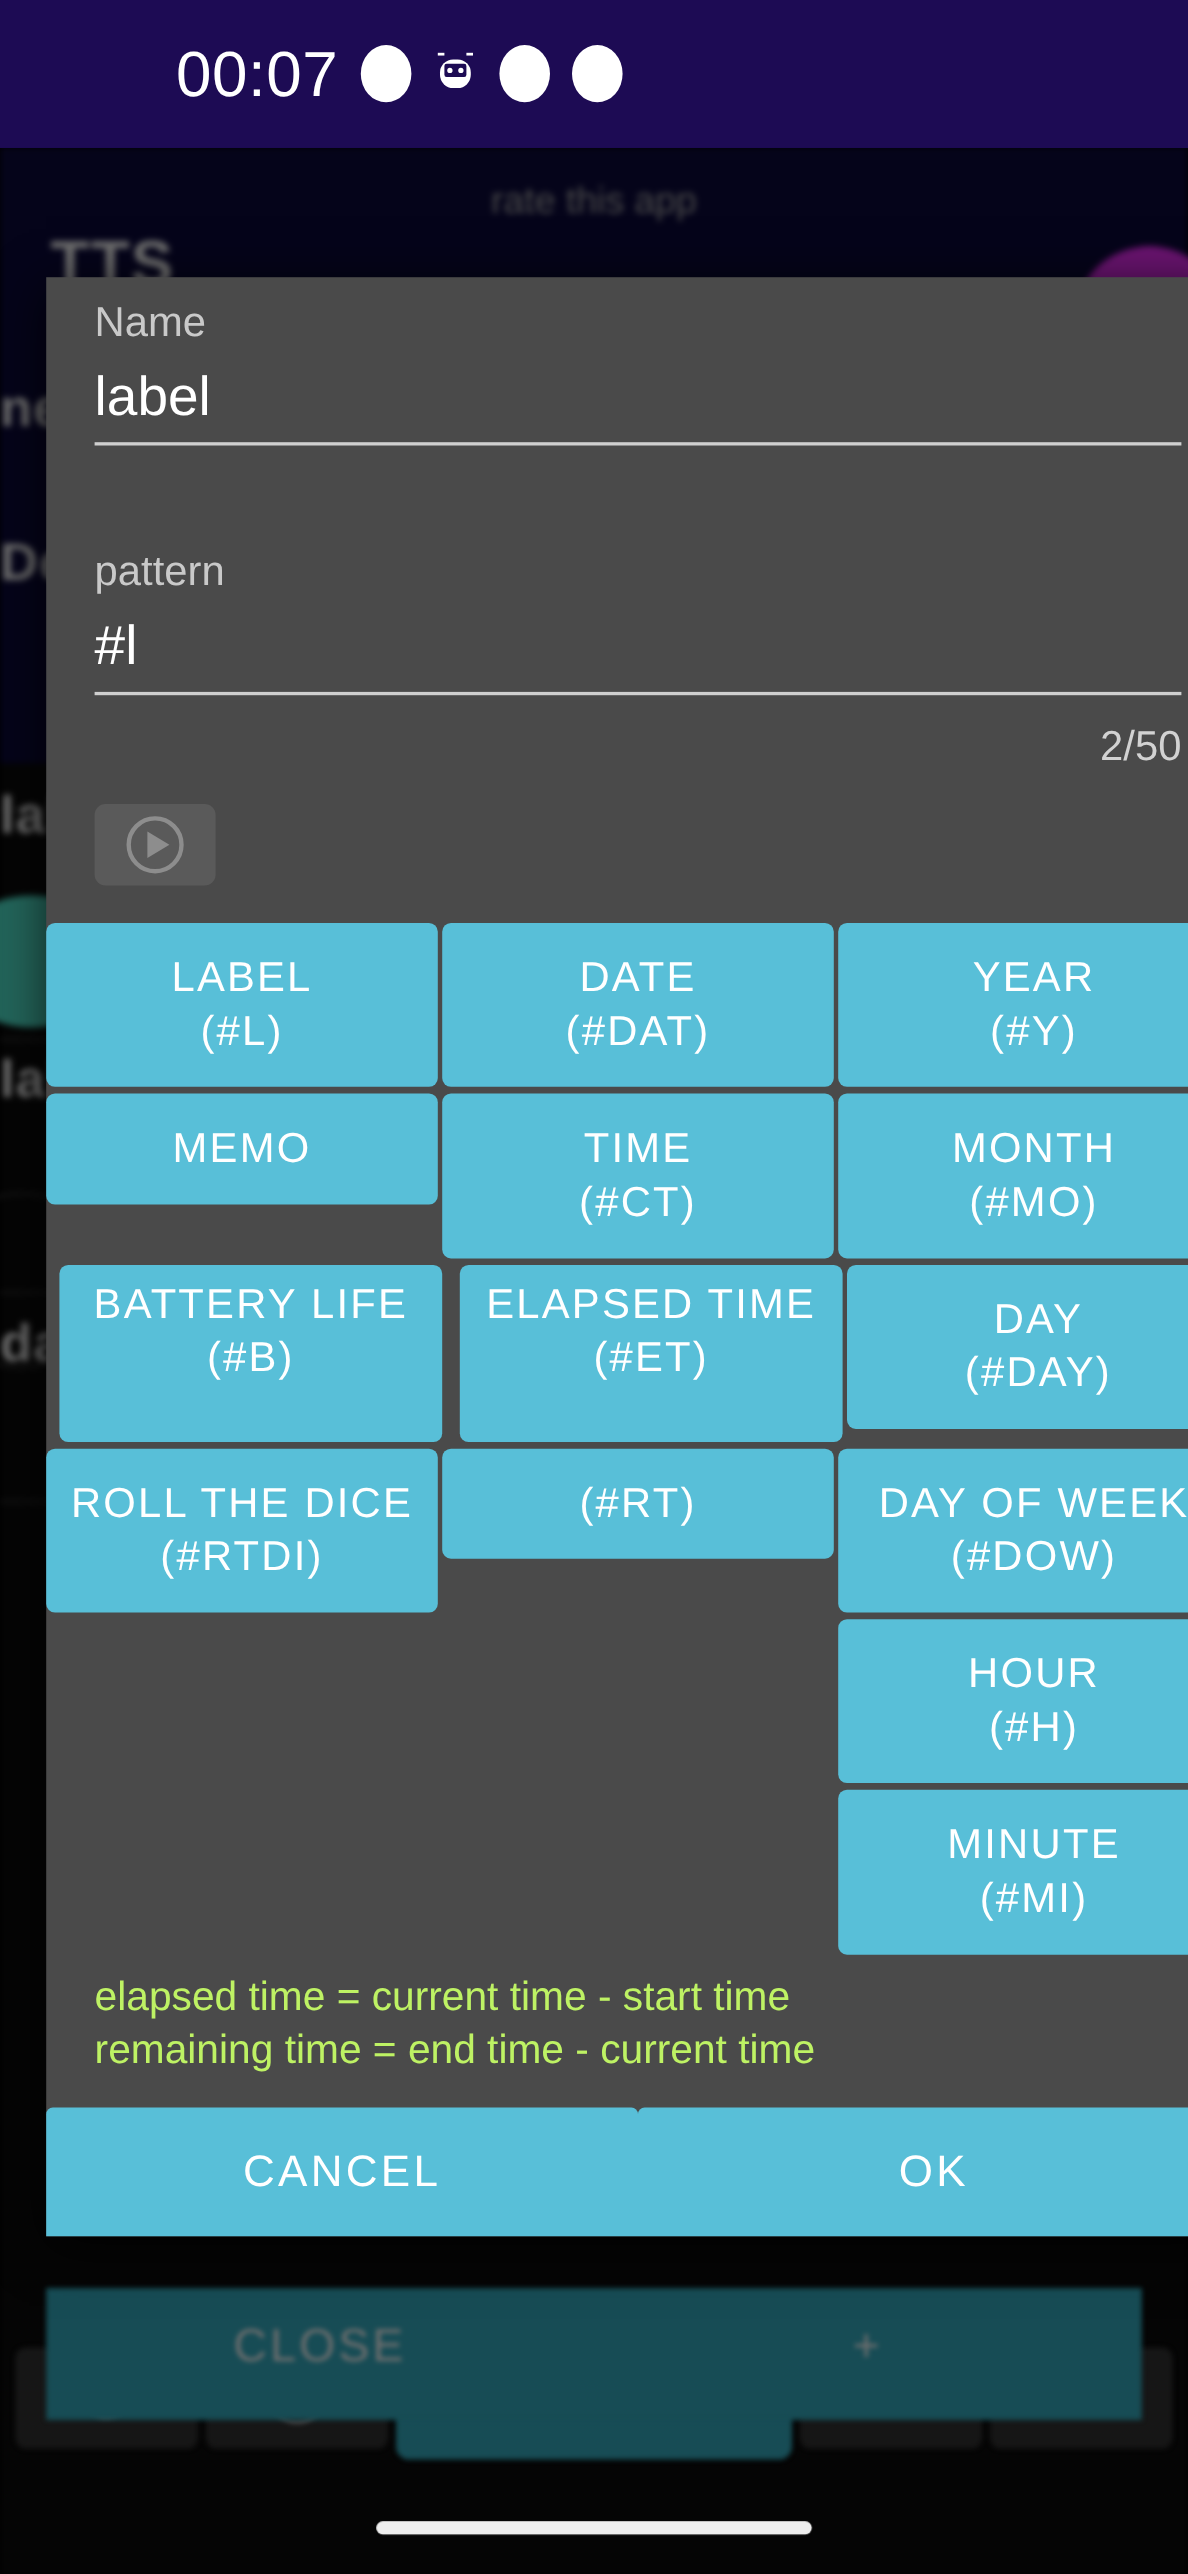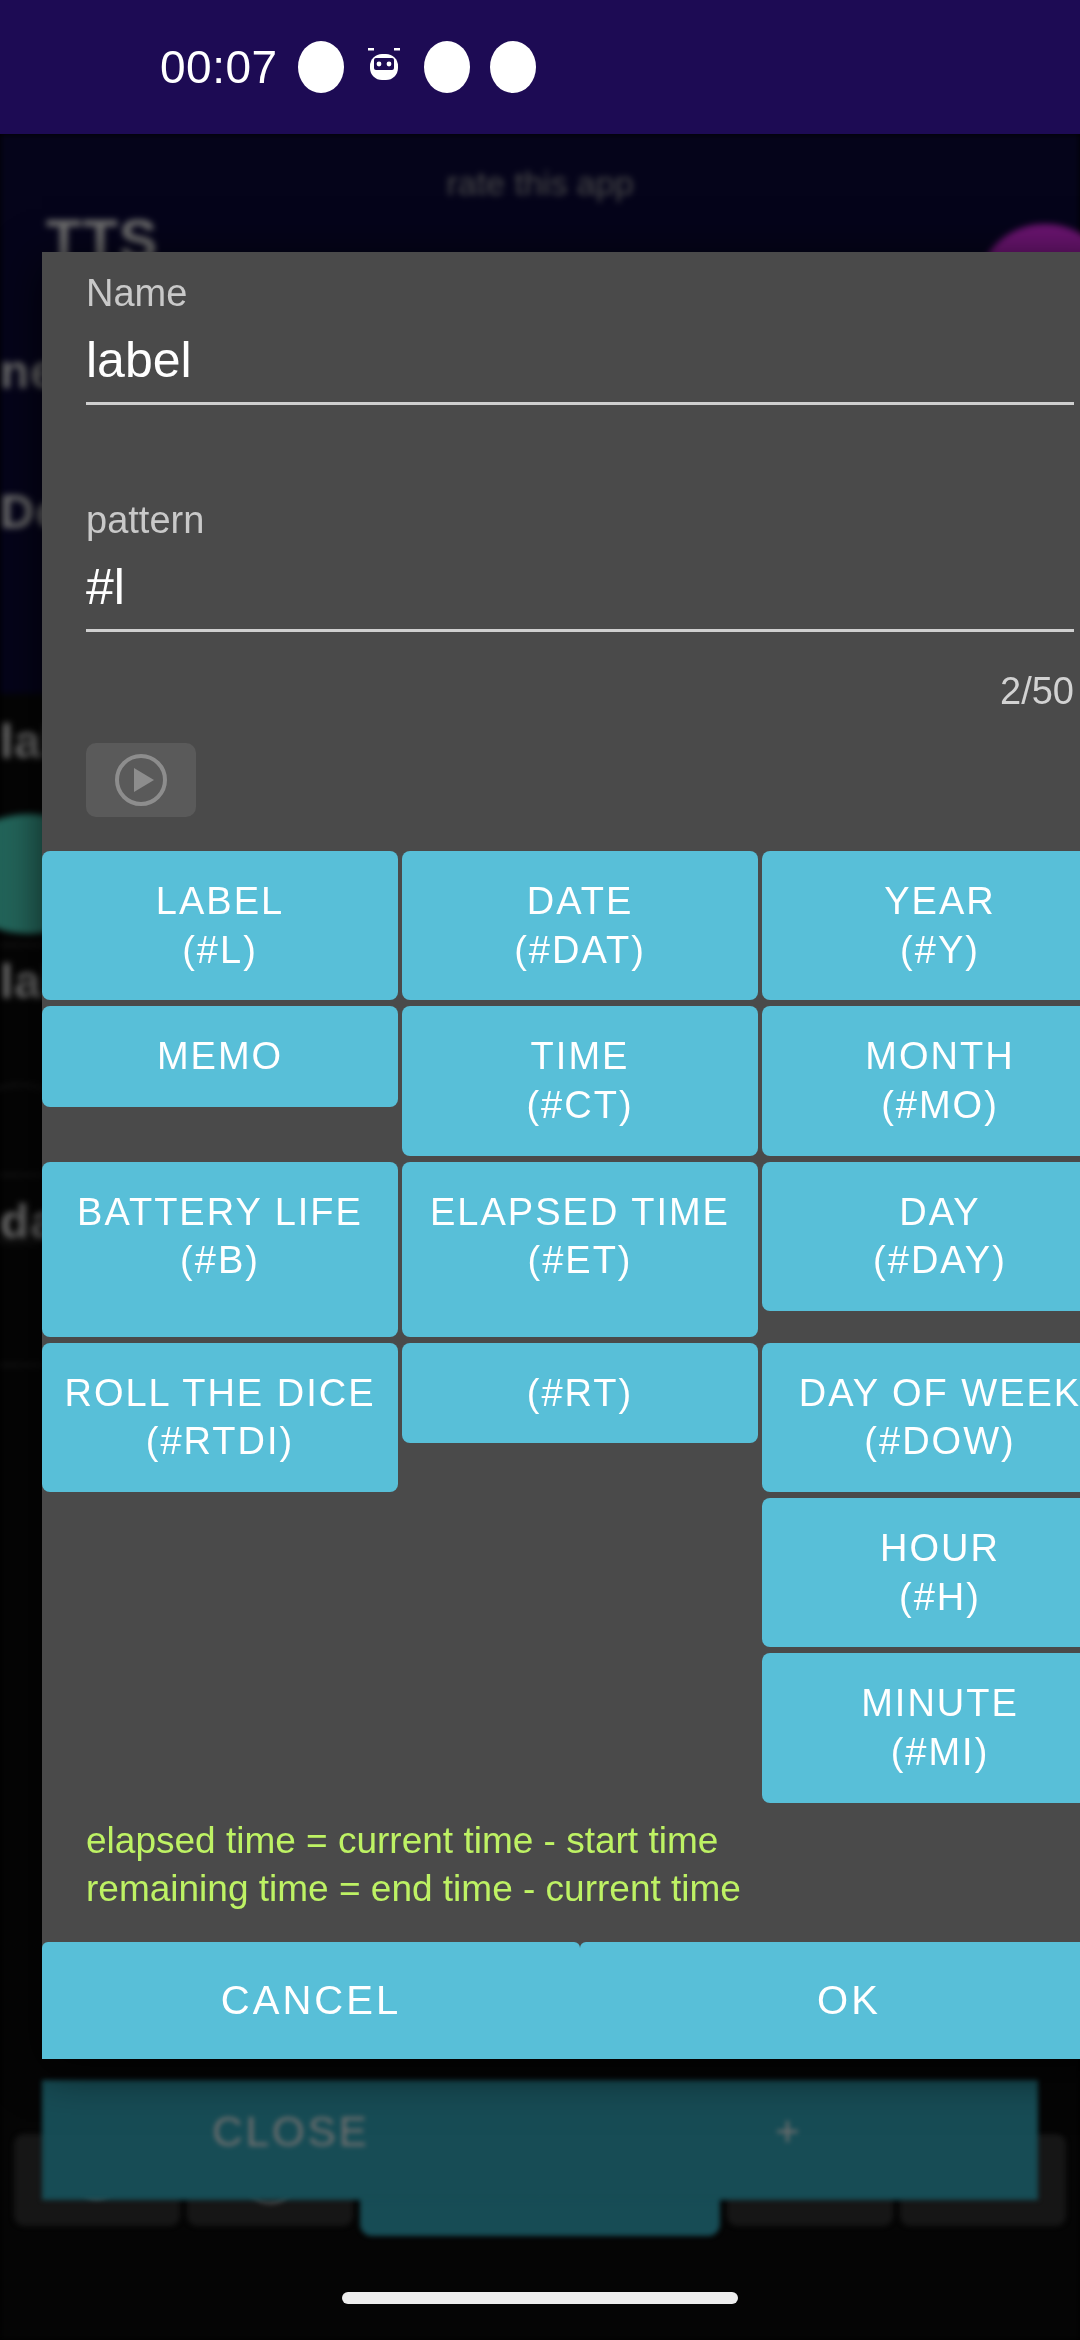--- a/index.html
+++ b/index.html
@@ -5,21 +5,21 @@
   * { margin:0; padding:0; box-sizing:border-box; }
   html,body { width:1080px; height:2340px; background:#000; overflow:hidden;
               font-family:"Liberation Sans", sans-serif; }
 
   #screen { position:relative; width:1080px; height:2340px; background:#000; overflow:hidden; }
 
   
   #statusbar { position:absolute; left:0; top:0; width:1080px; height:134px;
                background:#1d0b54; display:flex; align-items:center; }
   .sb-left { display:flex; align-items:center; gap:20px; margin-left:160px; }
-  .sb-clock { color:#fff; font-size:46px; font-weight:400; letter-spacing:0.5px; }
+  .sb-clock { color:#fff; font-size:58px; font-weight:400; letter-spacing:0.5px; }
   .sb-dot { width:46px; height:52px; border-radius:50%; background:#fff; }
   .sb-android { width:40px; height:46px; position:relative; }
   .sb-android svg { display:block; }
   .sb-right { position:absolute; right:38px; display:flex; align-items:center; gap:14px; }
   .sb-right .pct { color:#fff; font-size:46px; }
 
   
   #bg { position:absolute; left:0; top:134px; width:1080px; height:2206px;
         background:#050505; filter:blur(3px); }
   .bg-rate { position:absolute; left:0; top:30px; width:1080px; text-align:center;
@@ -54,38 +54,38 @@
   #dialog { position:absolute; left:42px; top:252px; width:1076px;
             background:#4a4a4a; z-index:10;
             box-shadow:0 10px 44px rgba(0,0,0,.75); }
   .dlg-body { padding:0 44px; }
 
   .field-label { color:#c9c9c9; font-size:38px; padding-top:20px; }
   .field-label.pattern { padding-top:0; }
   .field-input { color:#ffffff; font-size:50px; height:90px; line-height:90px;
                  border-bottom:3px solid #cfcfcf; }
   .spacer-sm { height:94px; }
-  .counter { color:#d2d2d2; font-size:38px; text-align:right; padding-top:38px; }
+  .counter { color:#d2d2d2; font-size:38px; text-align:right; padding-top:26px; }
 
   .play-btn { margin-top:30px; width:110px; height:74px; border-radius:10px;
               background:#5a5a5a; display:flex; align-items:center; justify-content:center; }
   .play-circle { width:52px; height:52px; border-radius:50%; border:4px solid #8d8d8d;
                  display:flex; align-items:center; justify-content:center; }
   .play-tri { width:0; height:0; border-left:20px solid #8d8d8d;
               border-top:12px solid transparent; border-bottom:12px solid transparent;
               margin-left:5px; }
 
   
   .tok-grid { margin-top:34px; }
   .tok-row { display:flex; align-items:flex-start; gap:4px; margin-bottom:6px; }
   .tok { background:#58bfd8; color:#ffffff; border-radius:8px;
          font-size:38px; line-height:1.28; text-align:center; letter-spacing:2px;
          padding:26px 6px; flex:1 1 0; min-width:0; }
   .tok.spacer { background:transparent; }
-  .tok.r3a { padding:26px 6px 52px; }
+  .tok.r3a { padding:12px 6px 52px;margin-left:12px; }
   .tok.r3b { padding:26px 6px; }
 
   .notes { color:#bef264; font-size:37px; line-height:1.32; padding:8px 0 28px; }
 
   .dlg-actions { display:flex; gap:0; }
   .act { flex:1 1 0; background:#58bfd8; color:#ffffff; font-size:40px;
          letter-spacing:3px; text-align:center; padding:36px 0;
          border-radius:6px 6px 0 0; }
 
   .dlg-close { background:#4a4a4a; color:#6f6f6f; font-size:42px; letter-spacing:3px;

